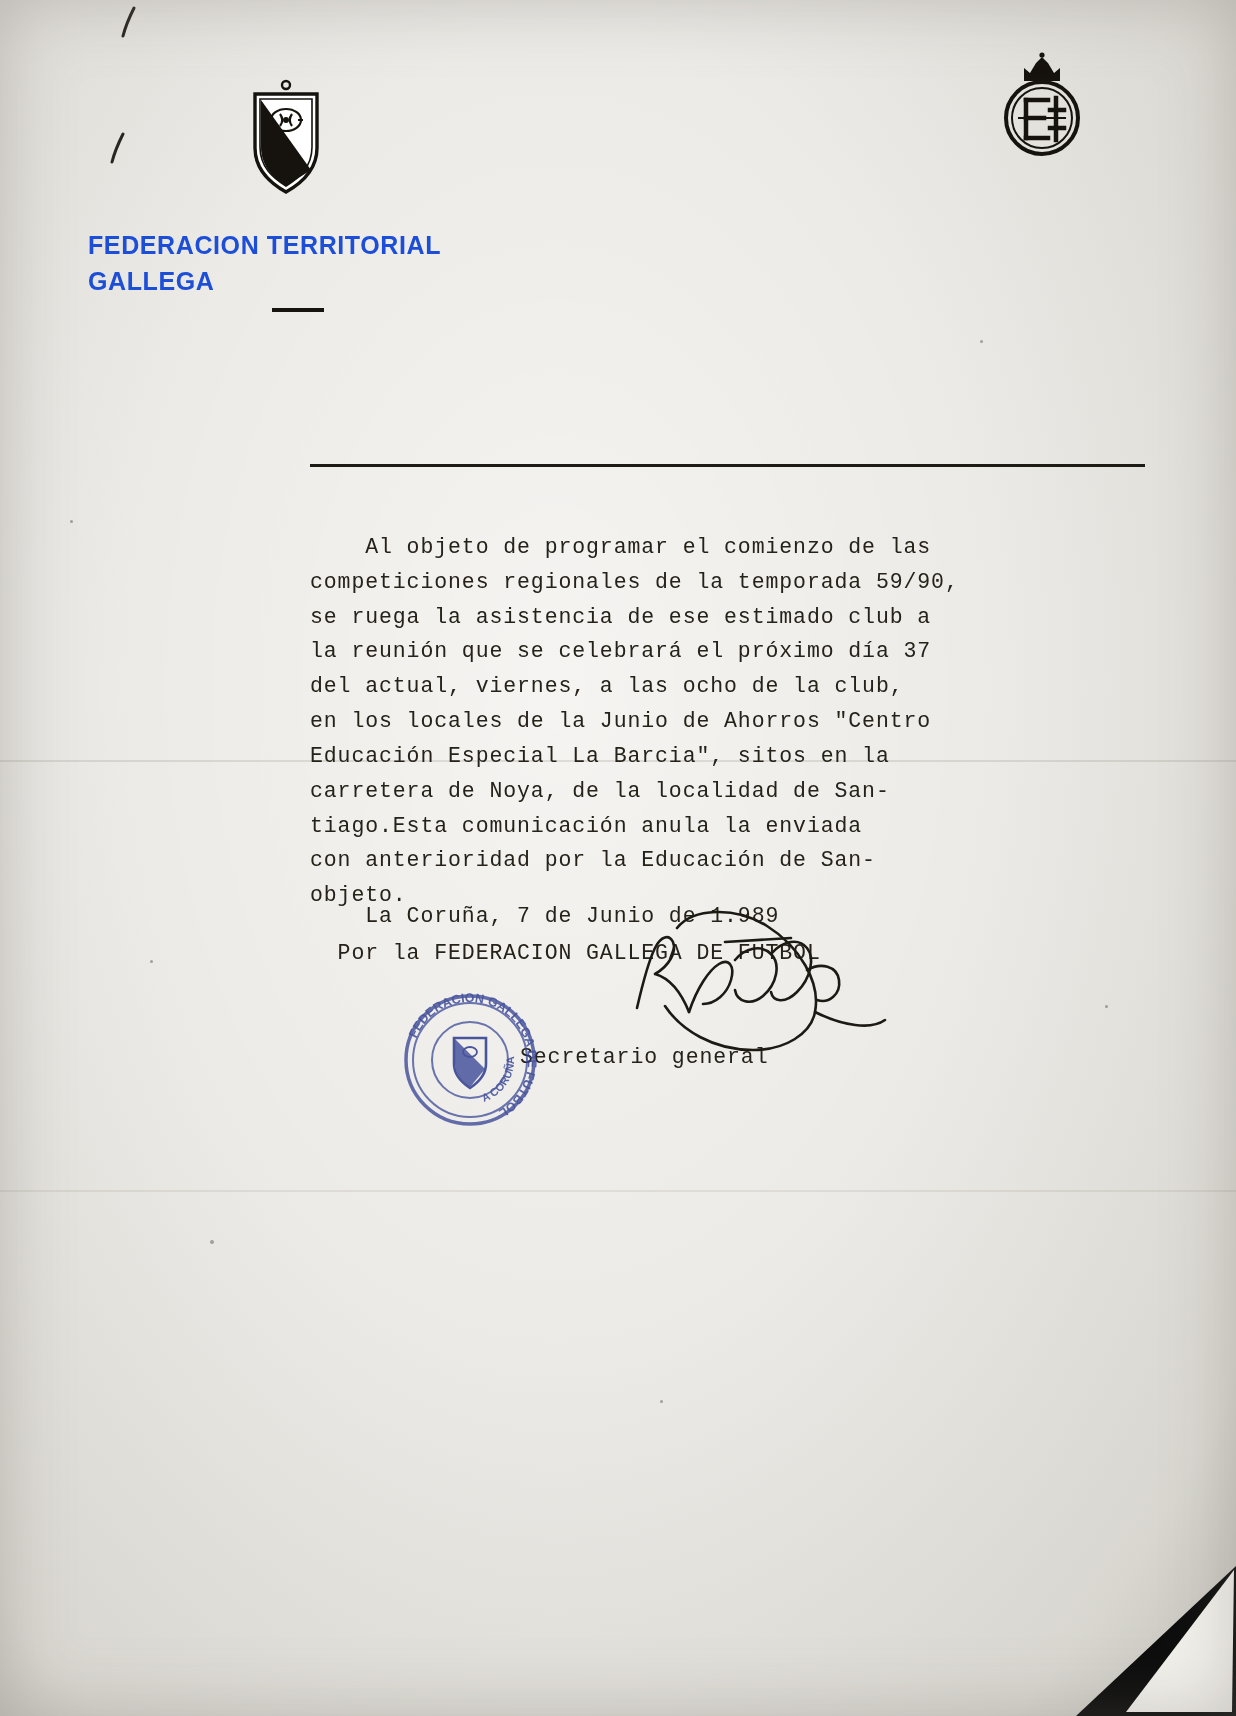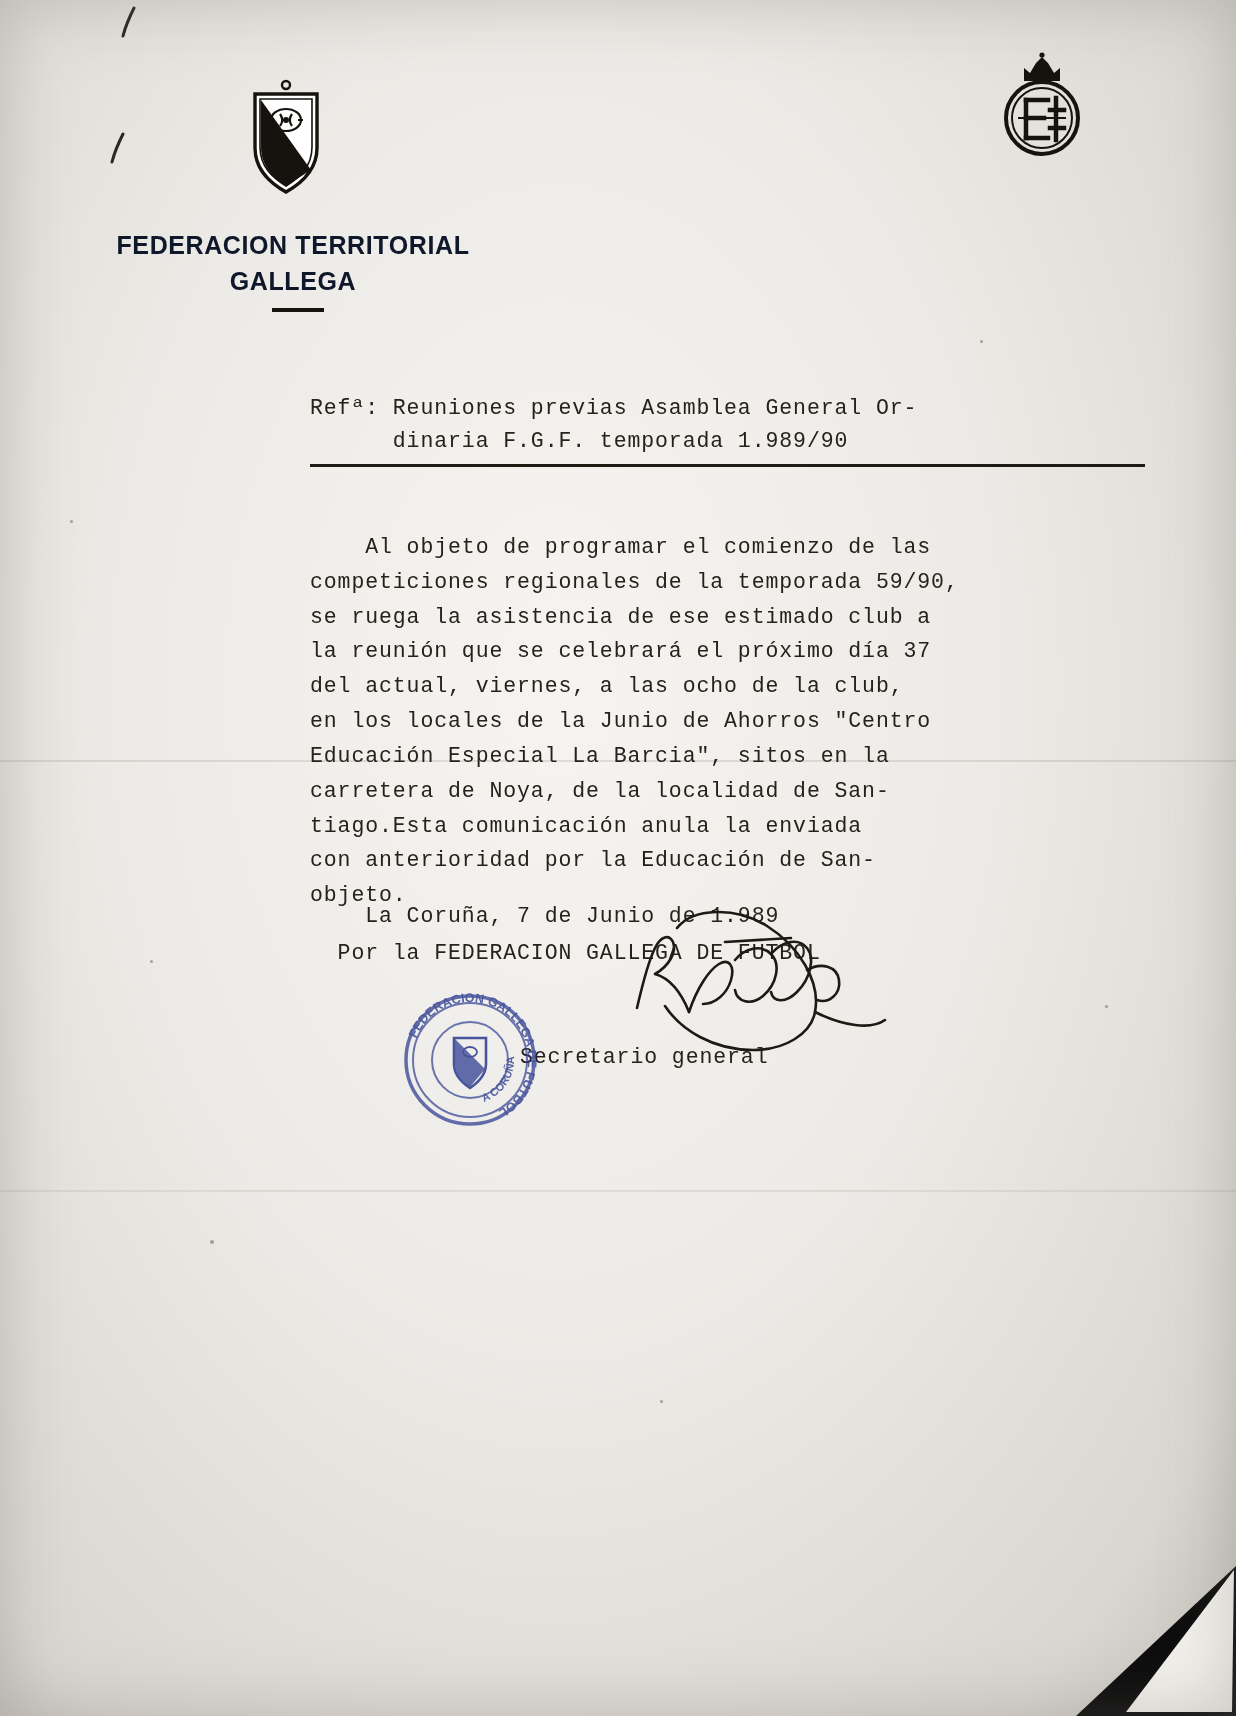--- a/index.html
+++ b/index.html
@@ -56,26 +56,25 @@
     width: 84px;
     height: 110px;
   }
   .crest-right svg { display: block; }
 
   .fed-title {
     position: absolute;
     left: 88px;
     top: 228px;
     width: 410px;
-    text-align: center;
     font-family: "Liberation Sans", sans-serif;
     font-weight: bold;
     font-size: 25px;
     letter-spacing: 0.6px;
-    color: #0f172a;
+    color: #1d4ed8;
     line-height: 1.42;
   }
   .fed-title .l2 { display: block; }
   .fed-underline {
     position: absolute;
     left: 272px;
     top: 308px;
     width: 52px;
     height: 4px;
     background: #17140f;
@@ -258,22 +257,20 @@
       </g>
       <path d="M18 66 L66 66" stroke="#16130e" stroke-width="2"></path>
     </svg>
   </div>
 
   <div class="fed-title">
     <span>FEDERACION TERRITORIAL GALLEGA</span>
   </div>
   <div class="fed-underline"></div>
 
-  <div class="ref-block tw"><span>Refª: Reuniones previas Asamblea General Or-</span>
-<span>      dinaria F.G.F. temporada 1.989/90</span></div>
   <div class="ref-rule"></div>
 
   <div class="body-block tw"><span>    Al objeto de programar el comienzo de las</span>
 <span>competiciones regionales de la temporada 59/90,</span>
 <span>se ruega la asistencia de ese estimado club a</span>
 <span>la reunión que se celebrará el próximo día 37</span>
 <span>del actual, viernes, a las ocho de la club,</span>
 <span>en los locales de la Junio de Ahorros "Centro</span>
 <span>Educación Especial La Barcia", sitos en la</span>
 <span>carretera de Noya, de la localidad de San-</span>

